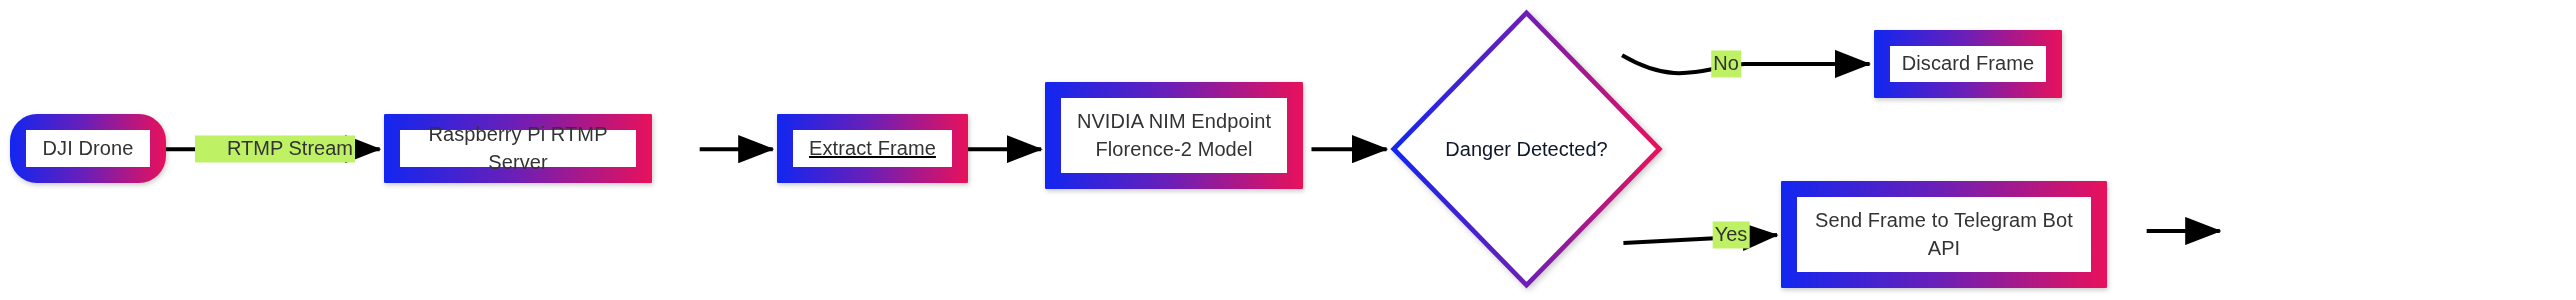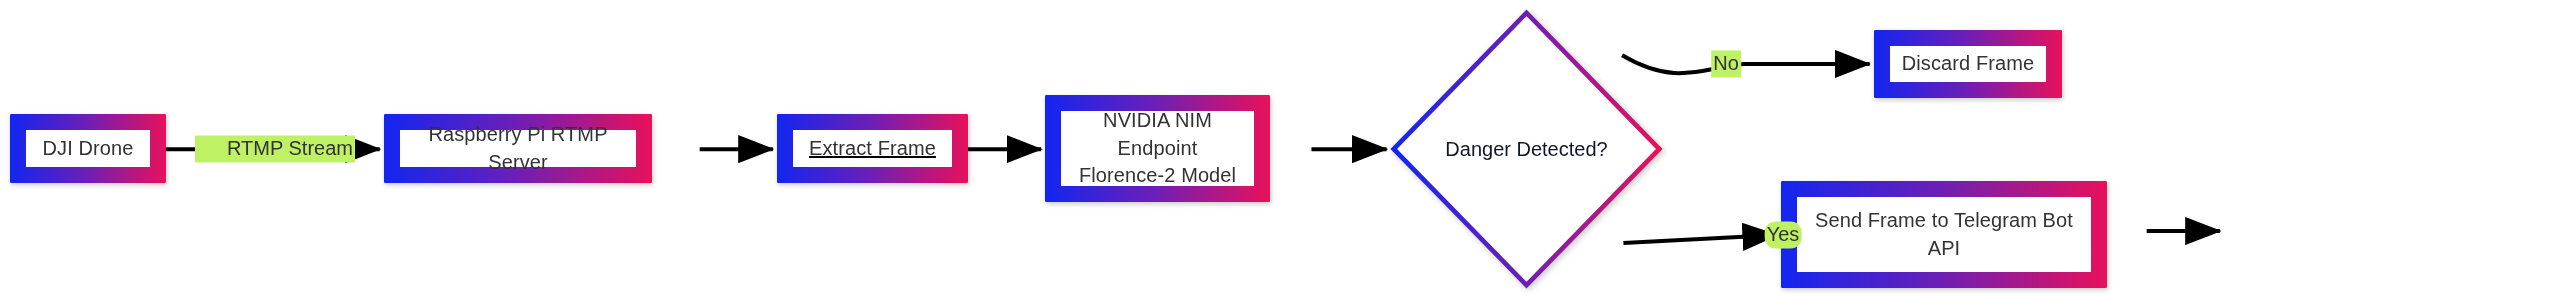--- a/index.html
+++ b/index.html
@@ -99,39 +99,39 @@
 
     <line x1="1955" y1="222" x2="2067" y2="222" stroke="#000000" stroke-width="6" marker-end="url(#arrowhead)"></line>
 
     <path d="M 2418 82 C 2500 130, 2540 100, 2600 95 L 2787 95" fill="none" stroke="#000000" stroke-width="6" marker-end="url(#arrowhead)"></path>
 
     <path d="M 2420 362 L 2649 350" fill="none" stroke="#000000" stroke-width="6" marker-end="url(#arrowhead)"></path>
 
     <line x1="3200" y1="344" x2="3309" y2="344" stroke="#000000" stroke-width="6" marker-end="url(#arrowhead)"></line>
   </svg>
 
-  <div class="node" style="left:10px; top:114px; width:156px; height:69px;">
+  <div class="node" style="left:10px; top:114px; width:156px; height:69px;border-radius:27px;">
     <div class="inner">
       <span class="label">DJI Drone</span>
     </div>
   </div>
 
   <div class="node" style="left:384px; top:114px; width:268px; height:69px;">
     <div class="inner">
       <span class="label">Raspberry Pi RTMP Server</span>
     </div>
   </div>
 
   <div class="node" style="left:777px; top:114px; width:191px; height:69px;text-decoration:underline;">
     <div class="inner">
       <span class="label">Extract Frame</span>
     </div>
   </div>
 
-  <div class="node" style="left:1045px; top:95px; width:225px; height:107px;">
+  <div class="node" style="left:1045px; top:82px; width:258px; height:107px;">
     <div class="inner">
       <span class="label">NVIDIA NIM Endpoint
 Florence-2 Model</span>
     </div>
   </div>
 
   <div class="diamond-wrap" style="left:1391px; top:10px; width:271px; height:278px;">
     <svg width="271" height="278" viewBox="0 0 404 414" xmlns="http://www.w3.org/2000/svg">
       <defs>
         <linearGradient id="diamondGrad" x1="0" y1="0" x2="1" y2="0">
@@ -156,16 +156,16 @@
       <span class="label">Send Frame to Telegram Bot
 API</span>
     </div>
   </div>
 
 
   <div class="edge-label" style="left:275px; top:149px;padding-left:32px;">RTMP Stream</div>
 
   <div class="edge-label" style="left:1726px; top:64px;">No</div>
 
-  <div class="edge-label" style="left:1783px; top:235px;border-radius:11px;">Yes</div>
+  <div class="edge-label" style="left:1731px; top:235px;">Yes</div>
 
 </div>
 
 
 </body></html>

